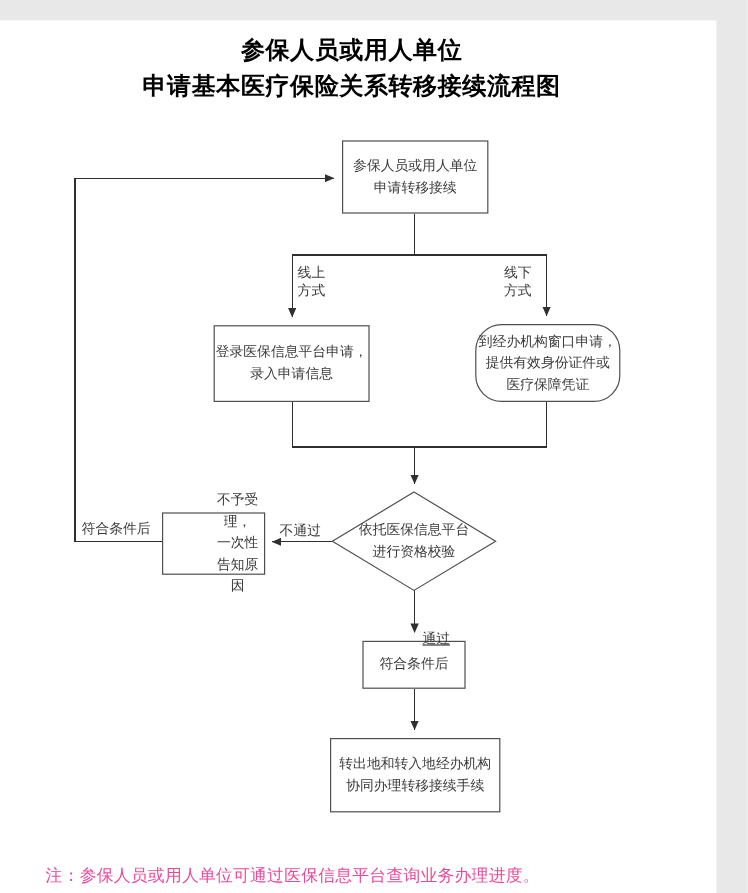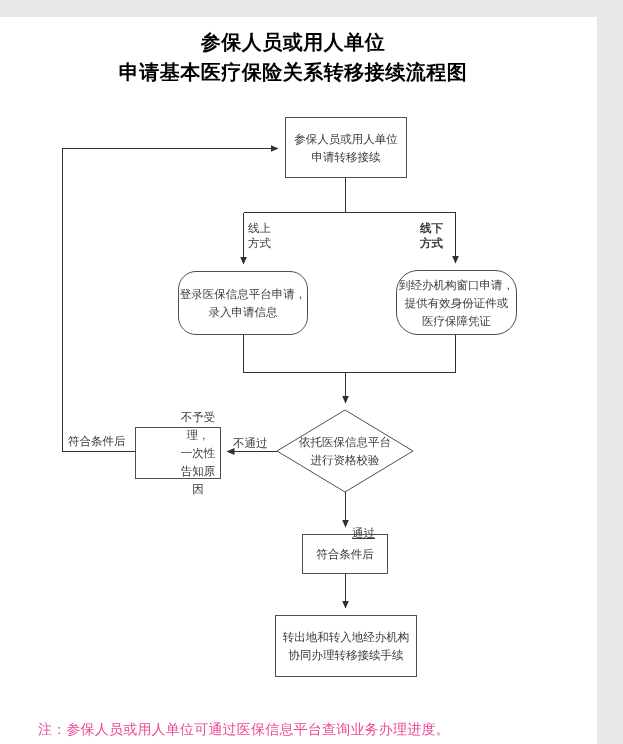--- a/index.html
+++ b/index.html
@@ -96,21 +96,21 @@
     <path class="flow-line" d="M345.5,557 L345.5,591" marker-end="url(#arrow)"></path>
 
     <polygon class="diamond-shape" points="345,393 413,434 345,475 277,434"></polygon>
   </svg>
 
   <div class="node" style="left:285px;top:100px;width:122px;height:61px;">
     <div class="node-text">参保人员或用人单位
 申请转移接续</div>
   </div>
 
-  <div class="node" style="left:178px;top:254px;width:130px;height:64px;border-radius:18px;">
+  <div class="node" style="left:178px;top:254px;width:130px;height:64px;">
     <div class="node-text">登录医保信息平台申请，
 录入申请信息</div>
   </div>
 
   <div class="node" style="left:396px;top:253px;width:121px;height:65px;border-radius:22px;">
     <div class="node-text">到经办机构窗口申请，
 提供有效身份证件或
 医疗保障凭证</div>
   </div>
 
@@ -126,21 +126,21 @@
     <div class="node-text">符合条件后</div>
   </div>
 
   <div class="node" style="left:275px;top:598px;width:142px;height:62px;">
     <div class="node-text">转出地和转入地经办机构
 协同办理转移接续手续</div>
   </div>
 
   <div class="edge-label" style="left:248px;top:204px;">线上
 方式</div>
-  <div class="edge-label" style="left:420px;top:204px;font-weight:bold;">线下
+  <div class="edge-label" style="left:420px;top:204px;">线下
 方式</div>
   <div class="edge-label" style="left:233px;top:419px;">不通过</div>
   <div class="edge-label" style="left:68px;top:417px;">符合条件后</div>
   <div class="edge-label" style="left:352px;top:509px;text-decoration:underline;">通过</div>
 
   <div class="note">注：参保人员或用人单位可通过医保信息平台查询业务办理进度。</div>
 
 </div>
 
 </body></html>

